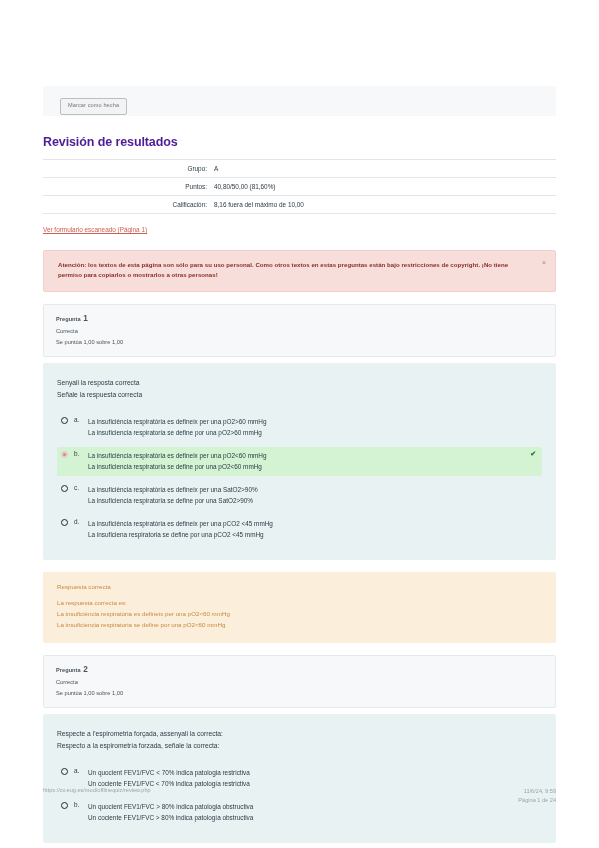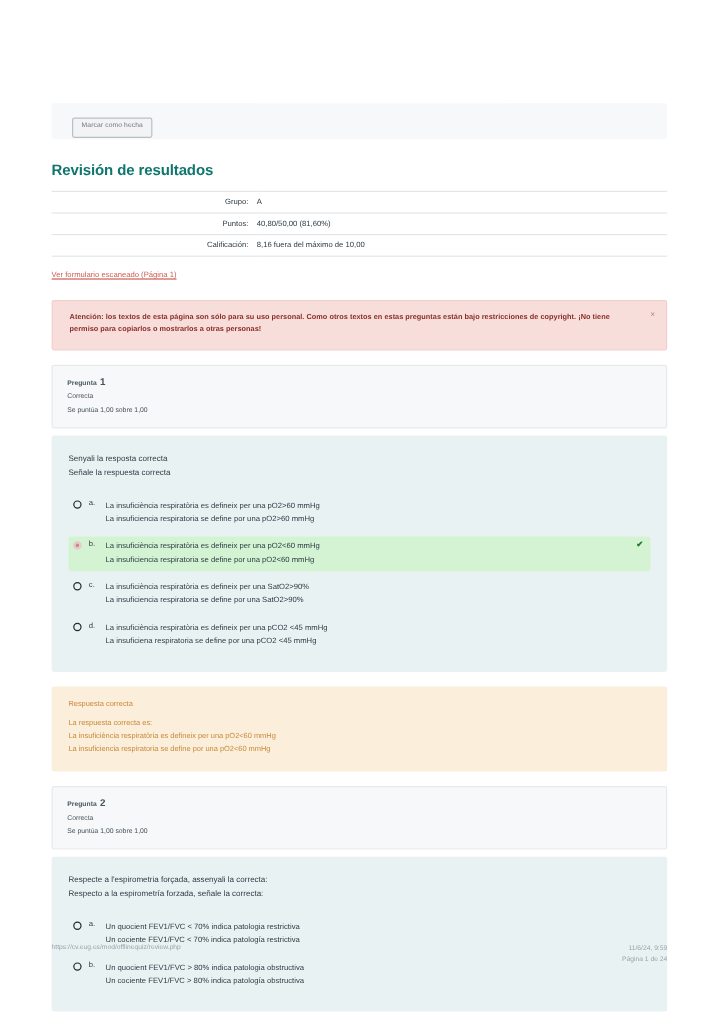--- a/index.html
+++ b/index.html
@@ -53,21 +53,21 @@
     padding: 4px 7px 5px 7px;
     letter-spacing: 0.1px;
     cursor: pointer;
     font-family: "Liberation Sans", sans-serif;
   }
 
   
   h1.page-title {
     font-size: 12.5px;
     font-weight: bold;
-    color: #0f766e;
+    color: #4c1d95;
     margin: 19px 0 10px 0;
     letter-spacing: -0.1px;
   }
 
   
   table.results {
     width: 513px;
     border-collapse: collapse;
     font-size: 6.4px;
     color: #2b3b44;

